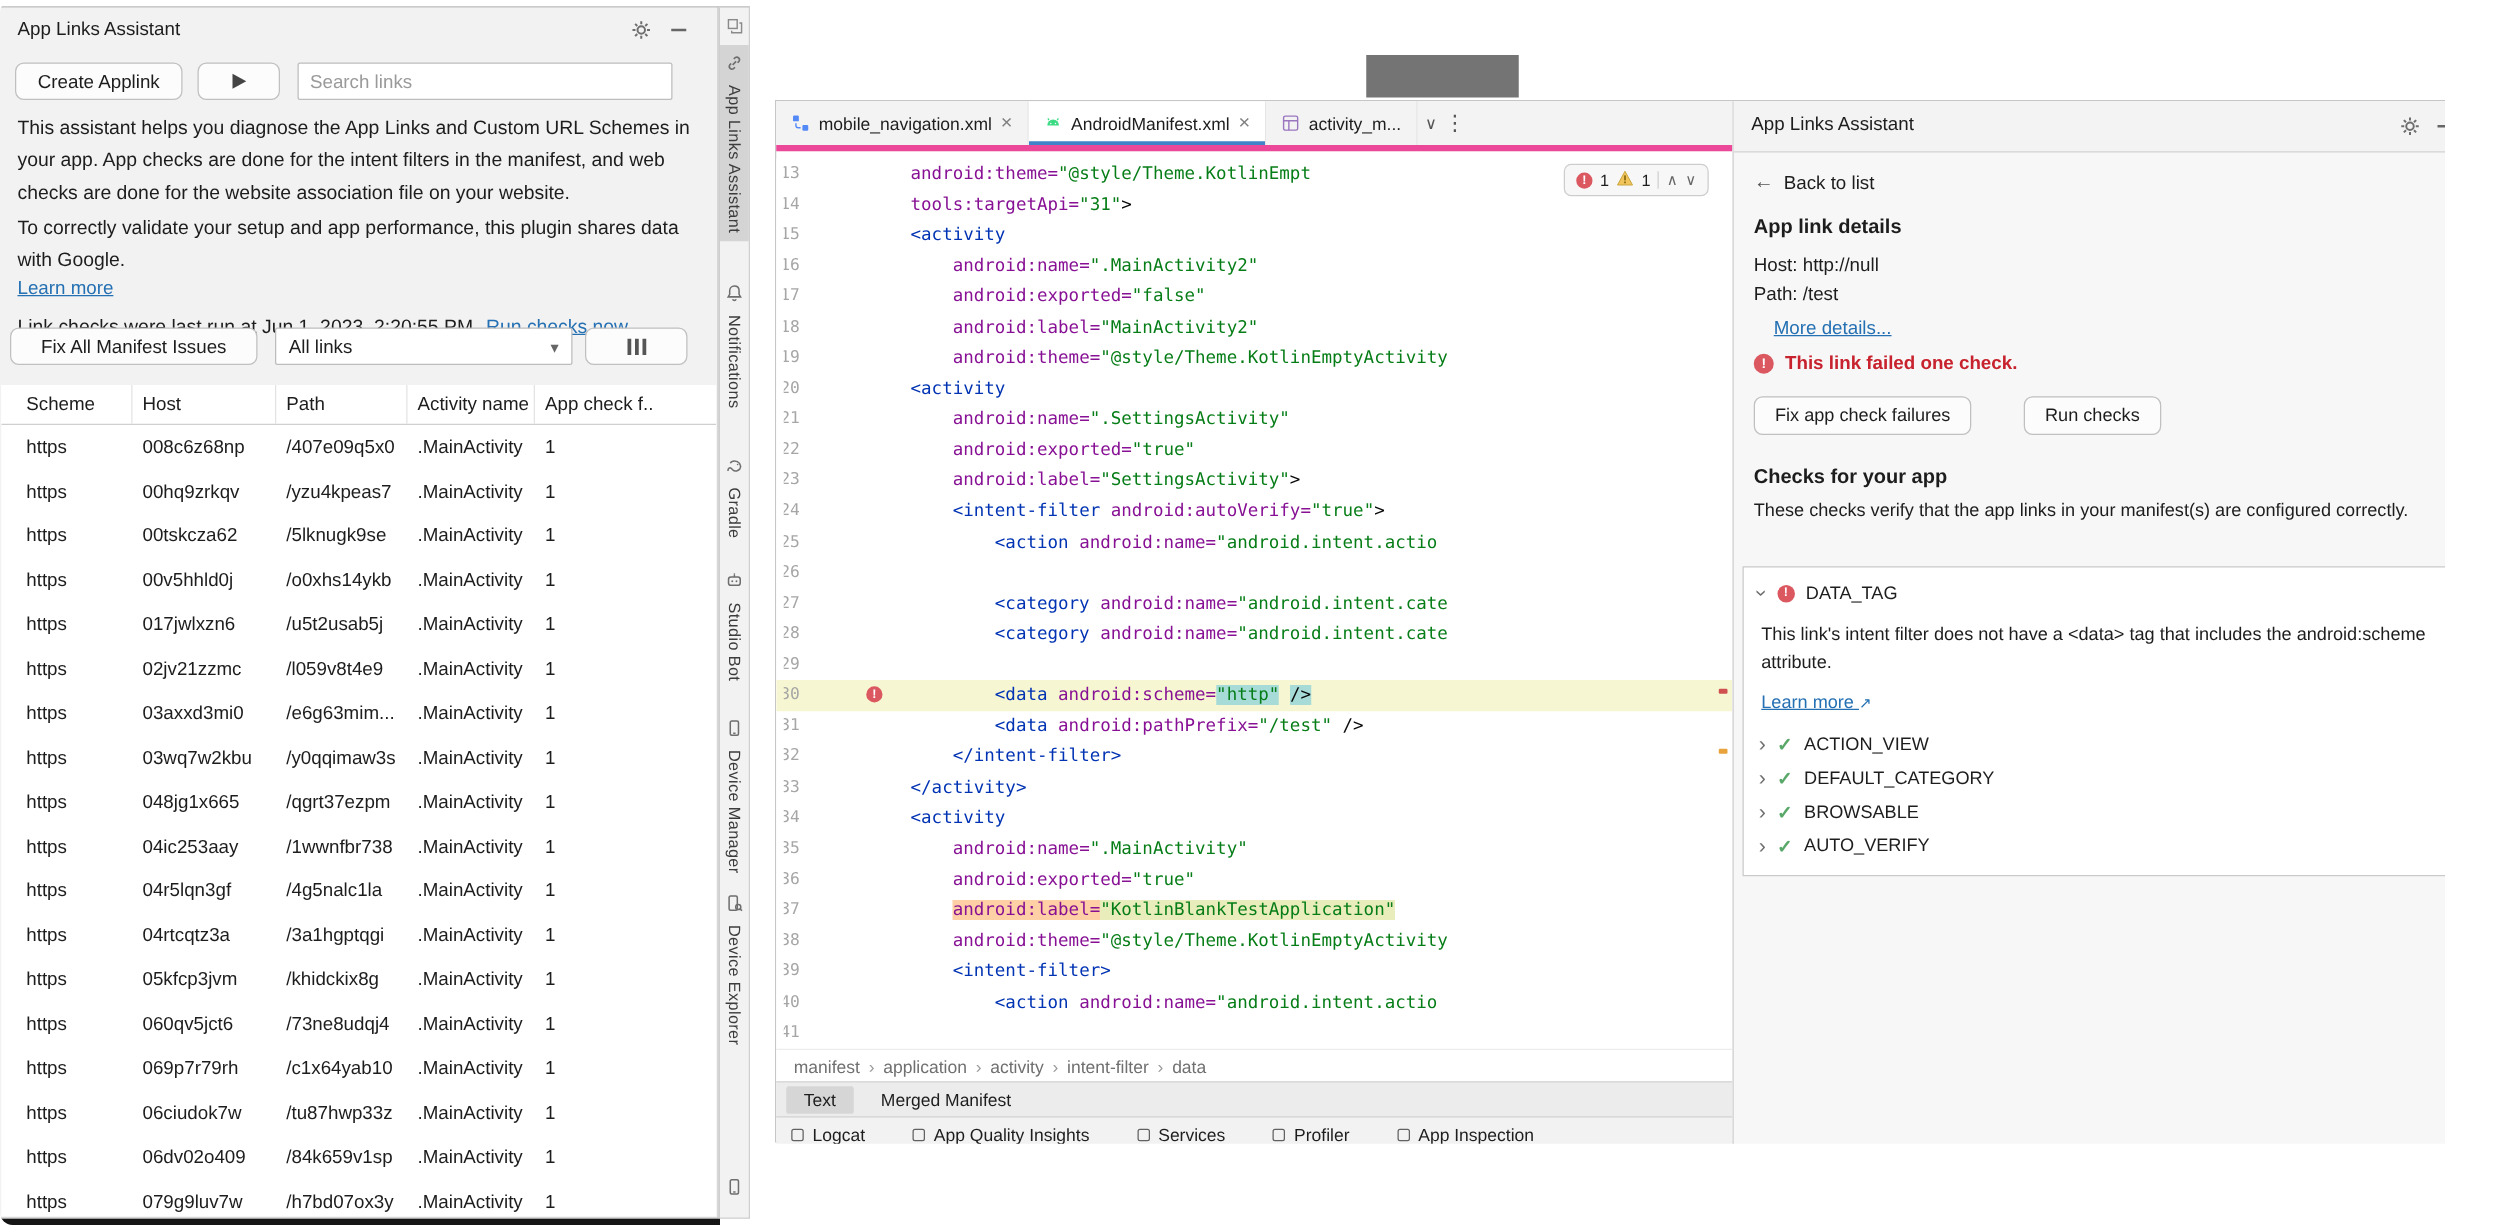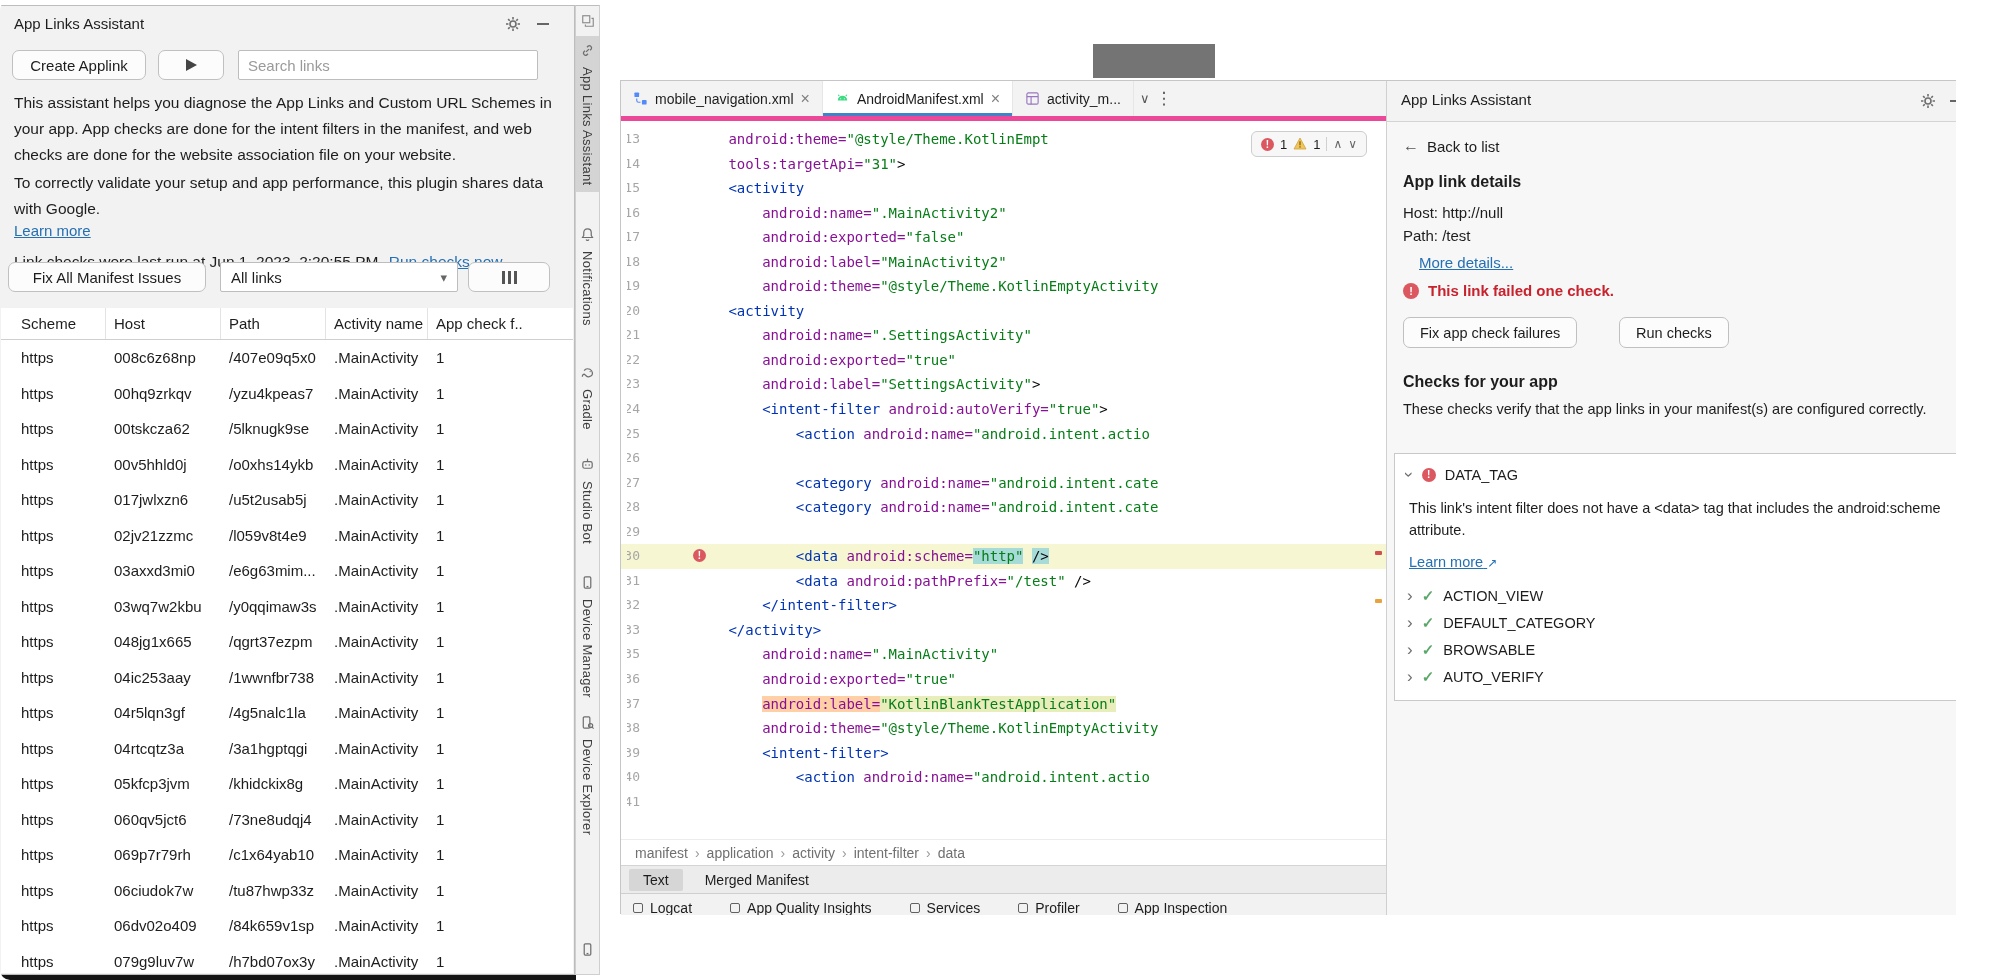--- a/index.html
+++ b/index.html
@@ -459,20 +459,21 @@
         <div class="cline"><span class="lnum">24</span><span class="lslot"></span><span class="cp">            </span><span class="ct">&lt;intent-filter</span><span class="cp"> </span><span class="ca">android:autoVerify=</span><span class="cv">"true"</span><span class="cp">&gt;</span></div>
         <div class="cline"><span class="lnum">25</span><span class="lslot"></span><span class="cp">                </span><span class="ct">&lt;action</span><span class="cp"> </span><span class="ca">android:name=</span><span class="cv">"android.intent.actio</span></div>
         <div class="cline"><span class="lnum">26</span><span class="lslot"></span><span class="cp"></span></div>
         <div class="cline"><span class="lnum">27</span><span class="lslot"></span><span class="cp">                </span><span class="ct">&lt;category</span><span class="cp"> </span><span class="ca">android:name=</span><span class="cv">"android.intent.cate</span></div>
         <div class="cline"><span class="lnum">28</span><span class="lslot"></span><span class="cp">                </span><span class="ct">&lt;category</span><span class="cp"> </span><span class="ca">android:name=</span><span class="cv">"android.intent.cate</span></div>
         <div class="cline"><span class="lnum">29</span><span class="lslot"></span><span class="cp"></span></div>
         <div class="cline warn"><span class="lnum">30</span><span class="lslot"></span><span class="err-dot gdot">!</span><span class="cp">                </span><span class="ct">&lt;data</span><span class="cp"> </span><span class="ca">android:scheme=</span><span class="cv sel">"http"</span><span class="cp"> </span><span class="cp sel">/&gt;</span></div>
         <div class="cline"><span class="lnum">31</span><span class="lslot"></span><span class="cp">                </span><span class="ct">&lt;data</span><span class="cp"> </span><span class="ca">android:pathPrefix=</span><span class="cv">"/test"</span><span class="cp"> /&gt;</span></div>
         <div class="cline"><span class="lnum">32</span><span class="lslot"></span><span class="cp">            </span><span class="ct">&lt;/intent-filter&gt;</span></div>
         <div class="cline"><span class="lnum">33</span><span class="lslot"></span><span class="cp">        </span><span class="ct">&lt;/activity&gt;</span></div>
+        <div class="cline"><span class="lnum">34</span><span class="lslot"></span><span class="cp">        </span><span class="ct">&lt;activity</span></div>
         <div class="cline"><span class="lnum">35</span><span class="lslot"></span><span class="cp">            </span><span class="ca">android:name=</span><span class="cv">".MainActivity"</span></div>
         <div class="cline"><span class="lnum">36</span><span class="lslot"></span><span class="cp">            </span><span class="ca">android:exported=</span><span class="cv">"true"</span></div>
         <div class="cline"><span class="lnum">37</span><span class="lslot"></span><span class="cp">            </span><span class="ca ahl">android:label=</span><span class="cv vhl">"KotlinBlankTestApplication"</span></div>
         <div class="cline"><span class="lnum">38</span><span class="lslot"></span><span class="cp">            </span><span class="ca">android:theme=</span><span class="cv">"@style/Theme.KotlinEmptyActivity</span></div>
         <div class="cline"><span class="lnum">39</span><span class="lslot"></span><span class="cp">            </span><span class="ct">&lt;intent-filter&gt;</span></div>
         <div class="cline"><span class="lnum">40</span><span class="lslot"></span><span class="cp">                </span><span class="ct">&lt;action</span><span class="cp"> </span><span class="ca">android:name=</span><span class="cv">"android.intent.actio</span></div>
         <div class="cline"><span class="lnum">41</span><span class="lslot"></span><span class="cp"></span></div>
       </div>
 
     <div class="inspections">

